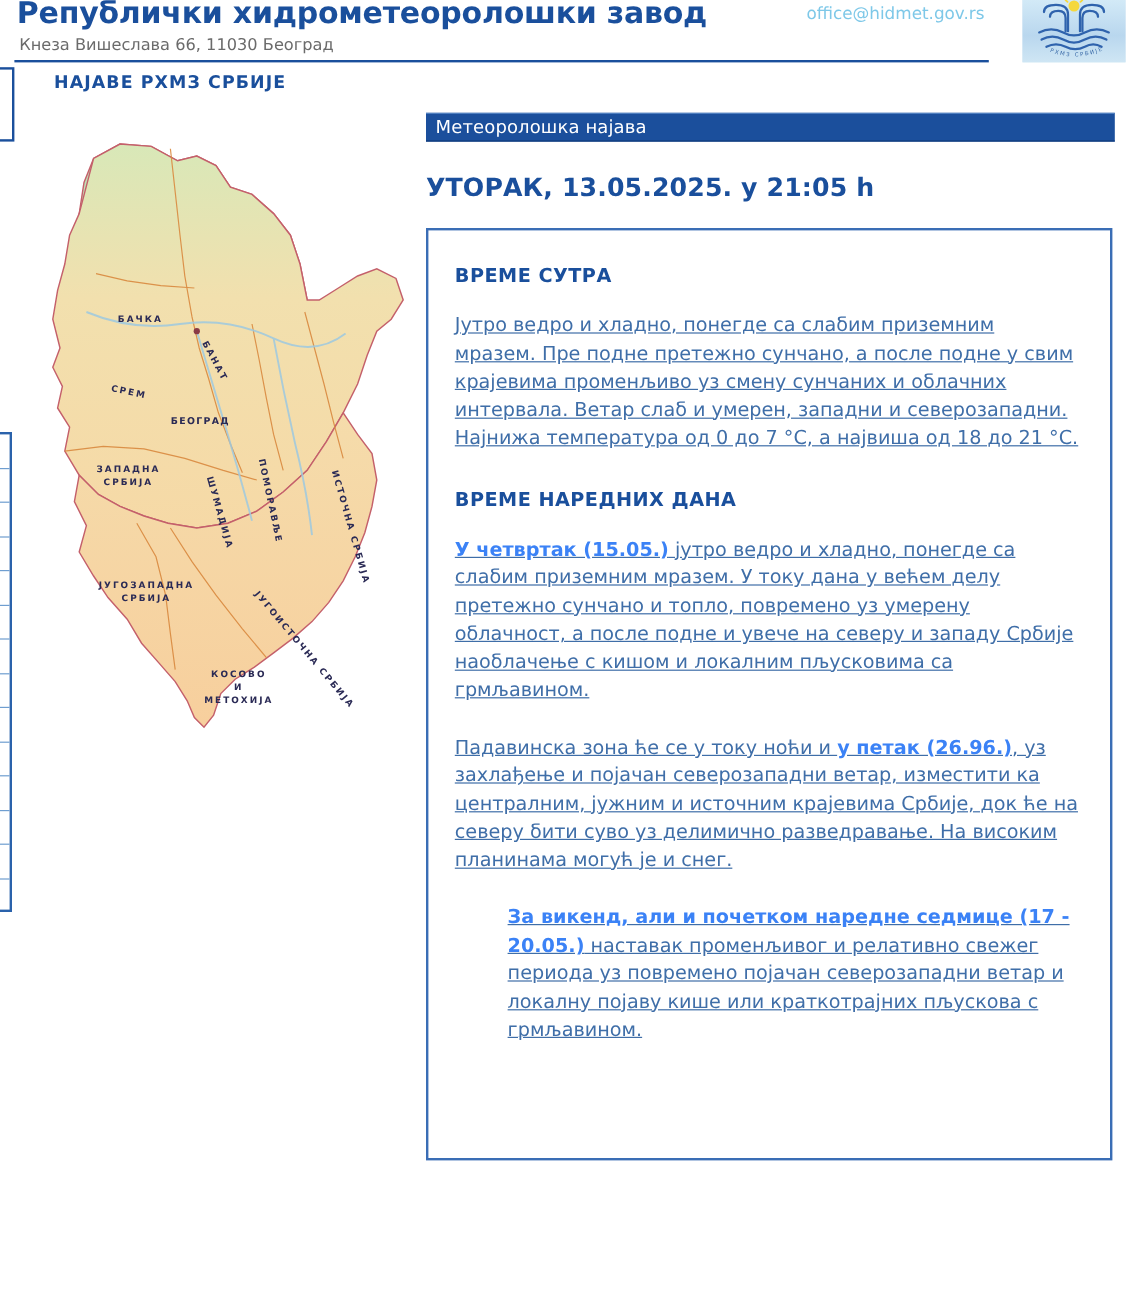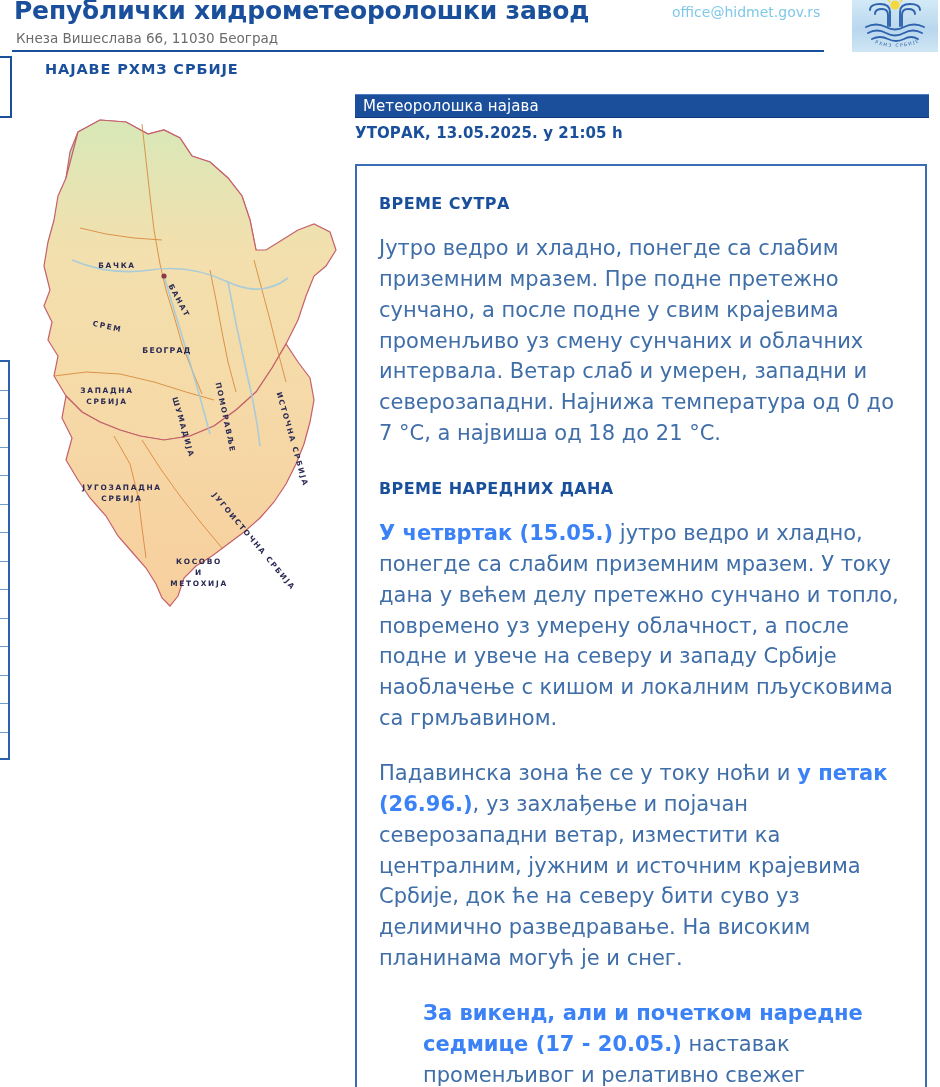--- a/index.html
+++ b/index.html
@@ -128,22 +128,22 @@
     align-items: center;
     padding-left: 8px;
   }
   #forecast-title-bar .bar-text {
     color: #ffffff;
     font-size: 15px;
     font-weight: normal;
     letter-spacing: 0.1px;
   }
   #issue-datetime {
-    margin-top: 6px;
-    font-size: 15px;
+    margin-top: 26px;
+    font-size: 21px;
     font-weight: bold;
     color: #1a4f9c;
     letter-spacing: 0.1px;
   }
   #summary-text {
     margin-top: 18px;
     font-size: 16px;
     line-height: 1.47;
     color: #3f6ea8;
     width: 548px;
@@ -160,24 +160,25 @@
   }
   .detail-heading {
     font-size: 16px;
     font-weight: bold;
     color: #1a4f9c;
     letter-spacing: 0.4px;
     margin: 0 0 20px 0;
   }
   .detail-heading.second { margin-top: 30px; }
   .detail-paragraph {
-    font-size: 21px;
+    font-size: 16px;
     line-height: 1.47;
     color: #3f6ea8;
     margin: 0 0 24px 0;
+    text-decoration: underline;
   }
   .detail-paragraph:last-child { margin-bottom: 0; margin-left: 44px; }
   .detail-paragraph b, .lead {
     font-weight: bold;
     color: #3b82f6;
   }
 </style>
 </head>
 <body>
 

